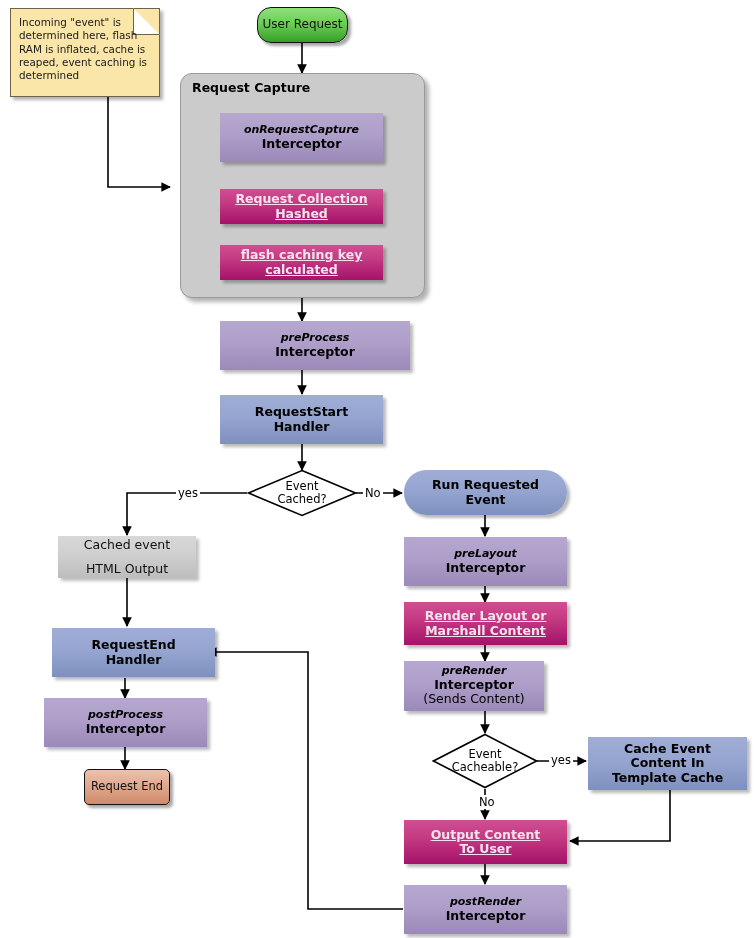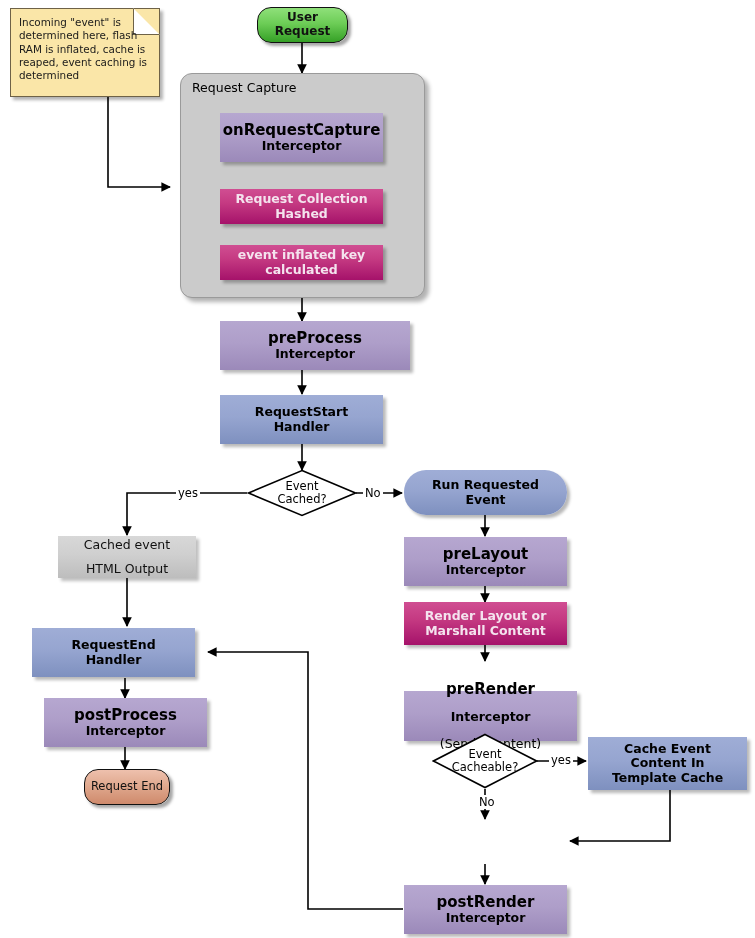--- a/index.html
+++ b/index.html
@@ -41,41 +41,42 @@
   .node .l2 { font-weight: bold; }
   .node .l3 { font-weight: normal; }
 
   
   .box-purple {
     background: linear-gradient(to bottom, #b6a7d0 0%, #ae9ec9 45%, #9b89b9 100%);
     box-shadow: 3px 3px 3px rgba(0,0,0,0.28);
     color: #000000;
     font-size: 12px;
   }
-  .box-purple .l1 { font-size: 15px; }
+  .box-purple .l1 { font-size: 11px; font-style: italic; }
   .box-purple .l2, .box-purple .l3 { font-size: 12.5px; }
 
   
   .box-blue {
     background: linear-gradient(to bottom, #9fadd6 0%, #96a5d0 45%, #7e90bf 100%);
     box-shadow: 3px 3px 3px rgba(0,0,0,0.28);
     color: #000000;
     font-size: 12px;
     text-align: center;
   }
   .box-blue .l1 { font-size: 12.5px; }
   .box-blue .l2, .box-blue .l3 { font-size: 12.5px; }
 
   
   .box-magenta {
     background: linear-gradient(to bottom, #d04e92 0%, #c53a82 40%, #a5126a 100%);
     box-shadow: 3px 3px 3px rgba(0,0,0,0.28);
     color: #f4e3ee;
     font-size: 12.5px;
     font-weight: bold;
+    text-decoration: underline;
   }
   .box-magenta .l1, .box-magenta .l2 { font-size: 12.5px; font-weight: bold; }
 
   
   .box-grey {
     background: linear-gradient(to bottom, #d8d8d8 0%, #cfcfcf 45%, #bdbdbd 100%);
     box-shadow: 3px 3px 3px rgba(0,0,0,0.25);
     color: #111111;
     font-size: 12.5px;
     gap: 9px;
@@ -89,40 +90,40 @@
     border-radius: 14px;
     box-shadow: 3px 3px 3px rgba(0,0,0,0.35);
     color: #111111;
     font-size: 12px;
   }
 
   
   .term-salmon {
     background: linear-gradient(to bottom, #eec0ad 0%, #e0a98f 45%, #cf8a6c 100%);
     border: 1.6px solid #111111;
-    border-radius: 14px;
+    border-radius: 5px;
     box-shadow: 3px 3px 3px rgba(0,0,0,0.35);
     color: #111111;
     font-size: 11.5px;
   }
 
   
   .group-box {
     position: absolute;
     box-sizing: border-box;
     background: #cbcbcb;
     border: 1px solid #9a9a9a;
     border-radius: 12px;
     box-shadow: 4px 4px 4px rgba(0,0,0,0.3);
     z-index: 1;
   }
   .group-title {
     position: absolute;
     font-size: 12.5px;
-    font-weight: normal;
+    font-weight: bold;
     color: #000000;
     z-index: 2;
   }
 
   
   .diamond-wrap {
     position: absolute;
     z-index: 3;
   }
   .diamond-label {
@@ -239,35 +240,35 @@
 
   <div class="note" style="left:10px; top:8px; width:148px; height:87px;">
     <div class="note-fold"></div>
     <div class="note-text">Incoming "event" is determined here, flash RAM is inflated, cache is reaped, event caching is determined</div>
   </div>
 
   <div class="group-box" style="left:180px; top:73px; width:245px; height:225px;"></div>
   <div class="group-title" style="left:192px; top:80px;">Request Capture</div>
 
   <div class="node term-green" style="left:257px; top:7px; width:91px; height:36px;">
-    <span class="l1" style="font-weight:bold">User Request</span>
+    <span class="l1" style="font-weight:normal">User Request</span>
   </div>
 
   <div class="node box-purple" style="left:220px; top:113px; width:163px; height:49px;">
     <span class="l1">onRequestCapture</span>
     <span class="l2">Interceptor</span>
   </div>
 
   <div class="node box-magenta" style="left:220px; top:189px; width:163px; height:35px;">
     <span class="l1">Request Collection</span>
     <span class="l2">Hashed</span>
   </div>
 
   <div class="node box-magenta" style="left:220px; top:245px; width:163px; height:35px;">
-    <span class="l1">event inflated key</span>
+    <span class="l1">flash caching key</span>
     <span class="l2">calculated</span>
   </div>
 
   <div class="node box-purple" style="left:220px; top:321px; width:190px; height:49px;">
     <span class="l1">preProcess</span>
     <span class="l2">Interceptor</span>
   </div>
 
   <div class="node box-blue" style="left:220px; top:395px; width:163px; height:49px;">
     <span class="l1">RequestStart</span>
@@ -285,21 +286,21 @@
   </div>
 
   <div class="edge-label" style="left:176px; top:486px;">yes</div>
   <div class="edge-label" style="left:363px; top:486px;">No</div>
 
   <div class="node box-grey" style="left:58px; top:536px; width:138px; height:42px;">
     <span class="l1">Cached event</span>
     <span class="l2">HTML Output</span>
   </div>
 
-  <div class="node box-blue" style="left:32px; top:628px; width:163px; height:49px;">
+  <div class="node box-blue" style="left:52px; top:628px; width:163px; height:49px;">
     <span class="l1">RequestEnd</span>
     <span class="l2">Handler</span>
   </div>
 
   <div class="node box-purple" style="left:44px; top:698px; width:163px; height:49px;">
     <span class="l1">postProcess</span>
     <span class="l2">Interceptor</span>
   </div>
 
   <div class="node term-salmon" style="left:84px; top:769px; width:86px; height:36px;">
@@ -314,21 +315,21 @@
   <div class="node box-purple" style="left:404px; top:537px; width:163px; height:49px;">
     <span class="l1">preLayout</span>
     <span class="l2">Interceptor</span>
   </div>
 
   <div class="node box-magenta" style="left:404px; top:602px; width:163px; height:43px;">
     <span class="l1">Render Layout or</span>
     <span class="l2">Marshall Content</span>
   </div>
 
-  <div class="node box-purple" style="left:404px; top:691px; width:173px; height:50px;gap:12px;">
+  <div class="node box-purple" style="left:404px; top:661px; width:140px; height:50px;">
     <span class="l1">preRender</span>
     <span class="l2">Interceptor</span>
     <span class="l3">(Sends Content)</span>
   </div>
 
   <div class="diamond-wrap" style="left:432px; top:733px; width:106px; height:56px;">
     <svg width="106" height="56" viewBox="0 0 106 56">
       <polygon points="53,1.5 104.5,28 53,54.5 1.5,28" fill="#ffffff" stroke="#000000" stroke-width="1.6"></polygon>
     </svg>
     <div class="diamond-label">
@@ -339,19 +340,23 @@
 
   <div class="edge-label" style="left:549px; top:753px;">yes</div>
   <div class="edge-label" style="left:477px; top:795px;">No</div>
 
   <div class="node box-blue" style="left:588px; top:737px; width:159px; height:53px;">
     <span class="l1">Cache Event</span>
     <span class="l1">Content In</span>
     <span class="l1">Template Cache</span>
   </div>
 
+  <div class="node box-magenta" style="left:404px; top:820px; width:163px; height:44px;">
+    <span class="l1">Output Content</span>
+    <span class="l2">To User</span>
+  </div>
 
   <div class="node box-purple" style="left:404px; top:885px; width:163px; height:49px;">
     <span class="l1">postRender</span>
     <span class="l2">Interceptor</span>
   </div>
 
 </div>
 
 </body></html>

